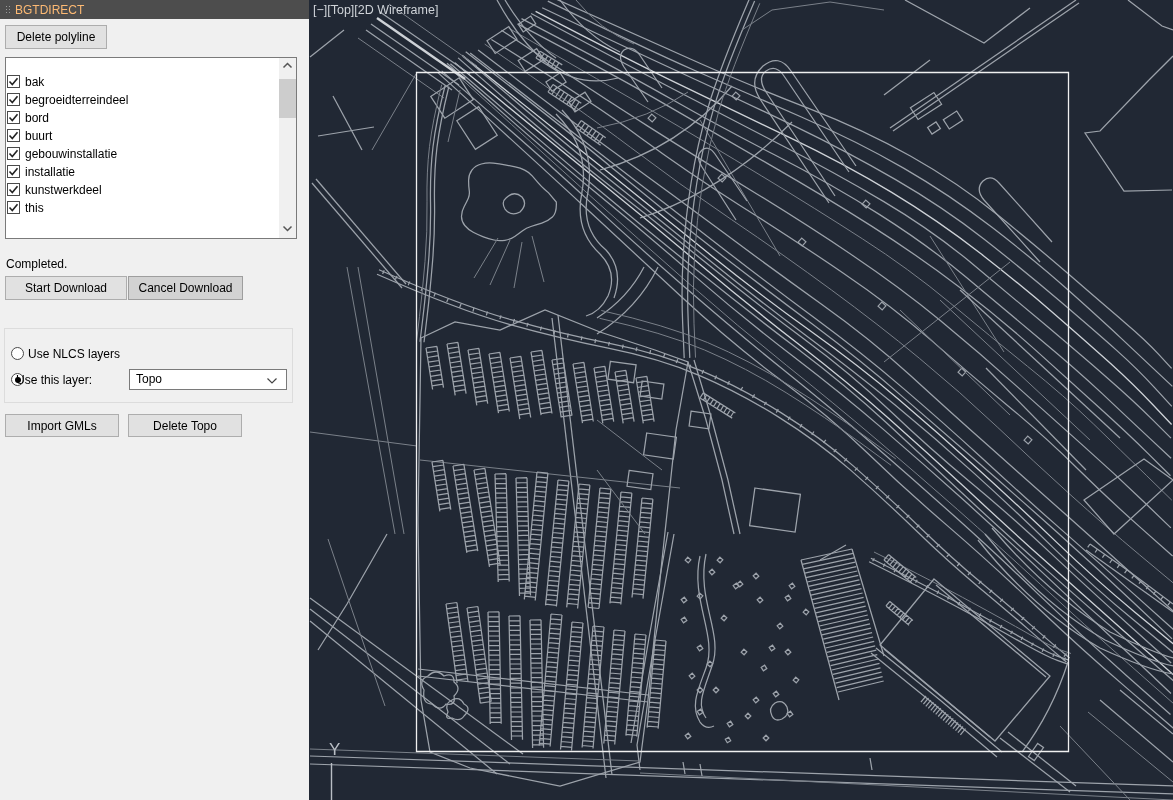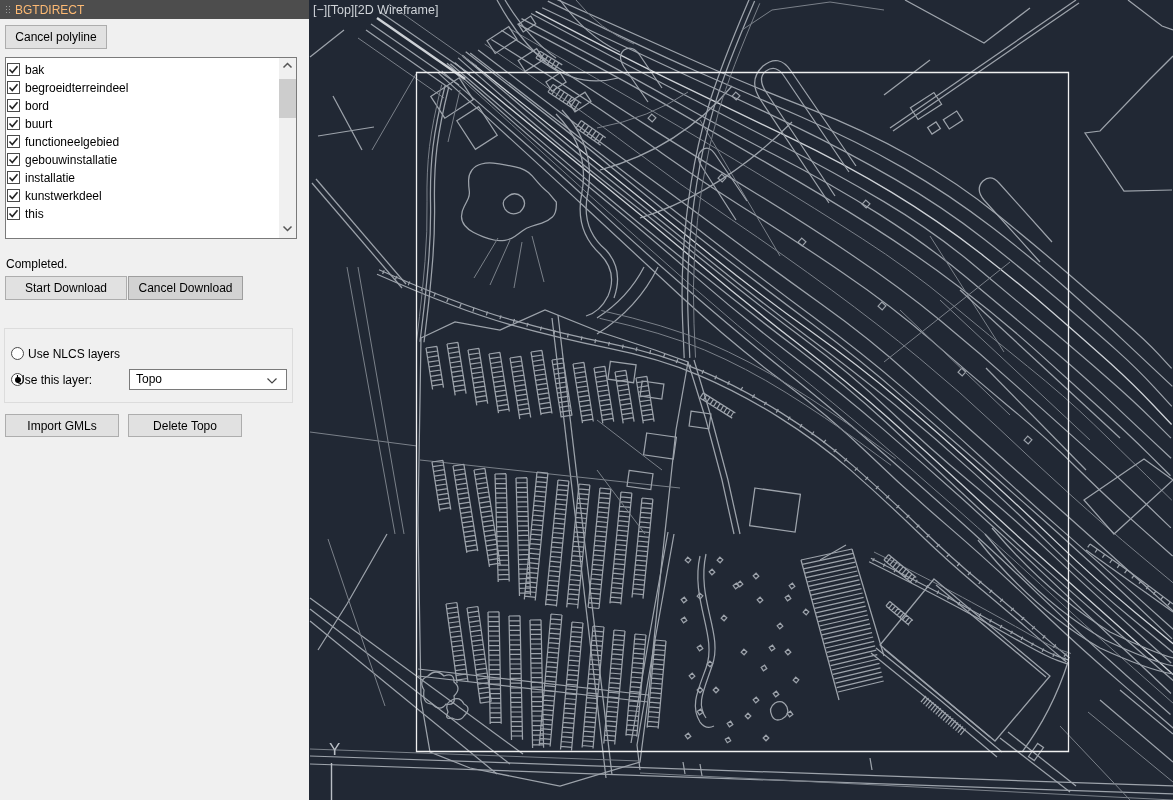--- a/index.html
+++ b/index.html
@@ -2,21 +2,21 @@
 <html><head><meta charset="utf-8"><style>
 *{margin:0;padding:0;box-sizing:border-box;}
 html,body{width:1173px;height:800px;overflow:hidden;background:#212834;font-family:"Liberation Sans",sans-serif;}
 .panel{position:absolute;left:0;top:0;width:309px;height:800px;background:#f0f0f0;font-size:12px;color:#000;}
 .titlebar{position:absolute;left:0;top:0;width:100%;height:19px;background:#4d4d4d;color:#fff;}
 .tbt{position:absolute;left:15px;top:3px;font-size:12px;color:#fdba74;}
 .grip{position:absolute;left:5px;top:5px;width:5px;height:10px;
  background-image:radial-gradient(circle,#9a9a9a 0.8px,transparent 1px);background-size:3px 3px;}
 .btn{position:absolute;background:#e1e1e1;border:1px solid #adadad;text-align:center;line-height:22px;font-size:12px;}
 .btn.cancel{background:#d2d2d2;border-color:#9e9e9e;}
-.listbox{position:absolute;left:5px;top:57px;width:292px;height:182px;background:#fff;border:1px solid #7a7a7a;padding-top:3px;}
+.listbox{position:absolute;left:5px;top:57px;width:292px;height:182px;background:#fff;border:1px solid #7a7a7a;padding-top:15px;}
 .row{height:18px;position:relative;padding-left:19px;line-height:18px;font-size:12px;}
 .cb{position:absolute;left:1px;top:2px;width:13px;height:13px;background:#fff;border:1px solid #4a4a4a;}
 .cb svg{position:absolute;left:-1px;top:-1px;}
 .lbl{font-size:12px;}
 .sbar{position:absolute;right:0;top:0;width:17px;height:180px;background:#f0f0f0;}
 .sarr{position:absolute;left:0;width:17px;height:16px;}
 .sthumb{position:absolute;left:0;top:21px;width:17px;height:39px;background:#cdcdcd;}
 .lab{position:absolute;font-size:12px;}
 .groupbox{position:absolute;left:4px;top:328px;width:289px;height:75px;border:1px solid #dcdcdc;}
 .radio{position:absolute;width:13px;height:13px;border:1px solid #4a4a4a;border-radius:50%;background:#fff;}
@@ -270,21 +270,21 @@
 <text x="329" y="755" fill="#b9bec5" font-size="17" font-family="Liberation Sans, sans-serif">Y</text>
 <path d="M331.5,763 V800" stroke="#b9bec5" stroke-width="1.4"></path>
 <text x="313" y="14" fill="#cfd3d8" font-size="12.5" font-family="Liberation Sans, sans-serif">[−][Top][2D Wireframe]</text>
 </svg>
 
 <div class="panel">
  <div class="titlebar">
       <span class="grip"></span>
       <span class="tbt">BGTDIRECT</span>
     </div>
- <div class="btn" style="left:5px;top:25px;width:102px;height:24px;">Cancel polyline</div>
+ <div class="btn" style="left:5px;top:25px;width:102px;height:24px;">Delete polyline</div>
  <div class="listbox">
    <div class="row"><span class="cb">
           <svg width="13" height="13">
             <path d="M2.5,6.5 L5.3,9.5 L10.5,3.2" stroke="#222" stroke-width="1.6" fill="none"></path>
           </svg>
         </span><span class="lbl">bak</span></div>
 <div class="row"><span class="cb">
           <svg width="13" height="13">
             <path d="M2.5,6.5 L5.3,9.5 L10.5,3.2" stroke="#222" stroke-width="1.6" fill="none"></path>
           </svg>
@@ -292,25 +292,20 @@
 <div class="row"><span class="cb">
           <svg width="13" height="13">
             <path d="M2.5,6.5 L5.3,9.5 L10.5,3.2" stroke="#222" stroke-width="1.6" fill="none"></path>
           </svg>
         </span><span class="lbl">bord</span></div>
 <div class="row"><span class="cb">
           <svg width="13" height="13">
             <path d="M2.5,6.5 L5.3,9.5 L10.5,3.2" stroke="#222" stroke-width="1.6" fill="none"></path>
           </svg>
         </span><span class="lbl">buurt</span></div>
-<div class="row"><span class="cb">
-          <svg width="13" height="13">
-            <path d="M2.5,6.5 L5.3,9.5 L10.5,3.2" stroke="#222" stroke-width="1.6" fill="none"></path>
-          </svg>
-        </span><span class="lbl">functioneelgebied</span></div>
 <div class="row"><span class="cb">
           <svg width="13" height="13">
             <path d="M2.5,6.5 L5.3,9.5 L10.5,3.2" stroke="#222" stroke-width="1.6" fill="none"></path>
           </svg>
         </span><span class="lbl">gebouwinstallatie</span></div>
 <div class="row"><span class="cb">
           <svg width="13" height="13">
             <path d="M2.5,6.5 L5.3,9.5 L10.5,3.2" stroke="#222" stroke-width="1.6" fill="none"></path>
           </svg>
         </span><span class="lbl">installatie</span></div>

